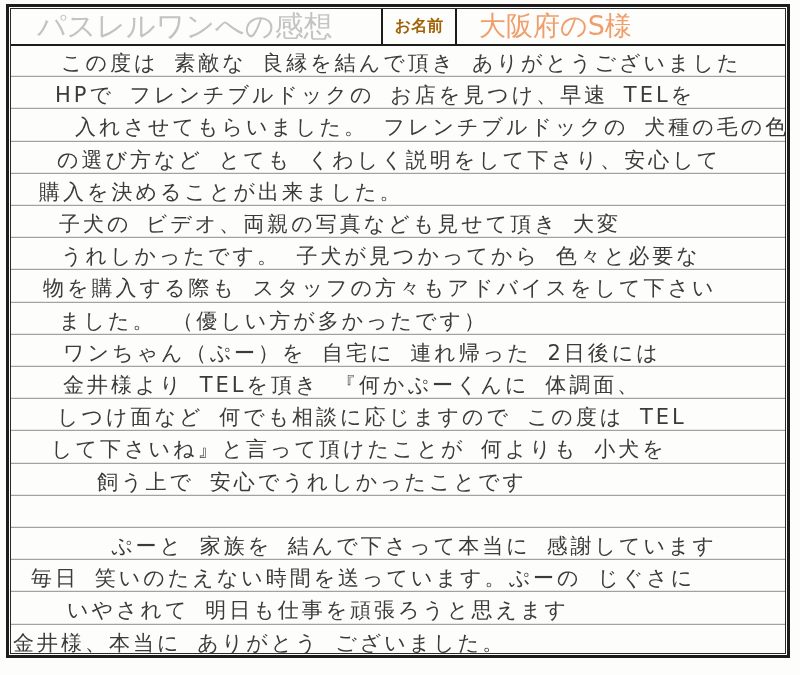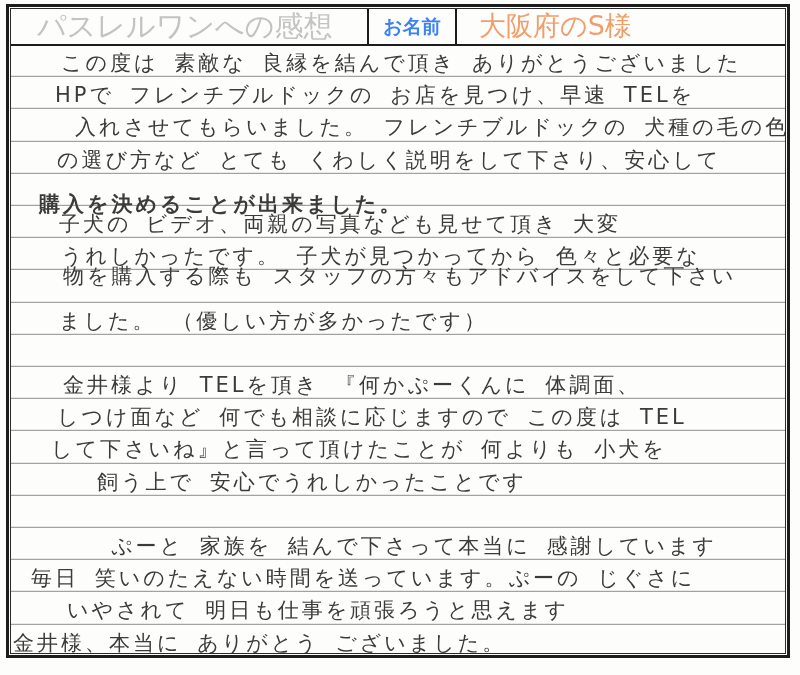--- a/index.html
+++ b/index.html
@@ -35,29 +35,29 @@
     flex: 1 1 auto;
     color: #c3c3c3;
     font-size: 29px;
     line-height: 34px;
     padding-left: 26px;
     white-space: nowrap;
     overflow: hidden;
   }
   .name-label-cell {
     flex: none;
-    width: 90px;
+    width: 76px;
     border-left: 2px solid #1c1c1c;
     border-right: 2px solid #1c1c1c;
     display: flex;
     align-items: center;
     justify-content: center;
-    font-size: 19px;
+    font-size: 16px;
     font-weight: 600;
-    color: #3b82f6;
+    color: #a16207;
   }
   .name-value-cell {
     flex: none;
     width: 328px;
     color: #f09e6a;
     font-size: 27px;
     line-height: 34px;
     padding-left: 22px;
     white-space: nowrap;
     overflow: hidden;
@@ -106,25 +106,26 @@
       <div class="header-title">パスレルワンへの感想</div>
       <div class="name-label-cell">お名前</div>
       <div class="name-value-cell">大阪府のS様</div>
     </div>
 
     <div class="paper">
       <div class="hw" style="top:3px;   left:50px;">この度は 素敵な 良縁を結んで頂き ありがとうございました</div>
       <div class="hw" style="top:35px;  left:44px;">HPで フレンチブルドックの お店を見つけ、早速 TELを</div>
       <div class="hw" style="top:67px;  left:64px;">入れさせてもらいました。 フレンチブルドックの 犬種の毛の色</div>
       <div class="hw" style="top:100px; left:46px;">の選び方など とても くわしく説明をして下さり、安心して</div>
-      <div class="hw" style="top:144px; left:28px;font-weight:bold;">購入を決めることが出来ました。</div>
+      <div class="hw" style="top:132px; left:28px;">購入を決めることが出来ました。</div>
       <div class="hw" style="top:164px; left:48px;font-family:Liberation Serif, serif;">子犬の ビデオ、両親の写真なども見せて頂き 大変</div>
       <div class="hw" style="top:196px; left:50px;">うれしかったです。 子犬が見つかってから 色々と必要な</div>
-      <div class="hw" style="top:216px; left:32px;margin-left:20px;">物を購入する際も スタッフの方々もアドバイスをして下さい</div>
+      <div class="hw" style="top:228px; left:32px;">物を購入する際も スタッフの方々もアドバイスをして下さい</div>
       <div class="hw" style="top:261px; left:48px;">ました。 （優しい方が多かったです）</div>
+      <div class="hw" style="top:293px; left:52px;">ワンちゃん（ぷー）を 自宅に 連れ帰った 2日後には</div>
       <div class="hw" style="top:325px; left:52px;">金井様より TELを頂き 『何かぷーくんに 体調面、</div>
       <div class="hw" style="top:357px; left:46px;">しつけ面など 何でも相談に応じますので この度は TEL</div>
       <div class="hw" style="top:389px; left:40px;">して下さいね』と言って頂けたことが 何よりも 小犬を</div>
       <div class="hw" style="top:422px; left:86px;">飼う上で 安心でうれしかったことです</div>
       <div class="hw" style="top:486px; left:100px;">ぷーと 家族を 結んで下さって本当に 感謝しています</div>
       <div class="hw" style="top:518px; left:20px;">毎日 笑いのたえない時間を送っています。ぷーの じぐさに</div>
       <div class="hw" style="top:550px; left:56px;">いやされて 明日も仕事を頑張ろうと思えます</div>
       <div class="hw" style="top:583px; left:2px;">金井様、本当に ありがとう ございました。</div>
     </div>
 

